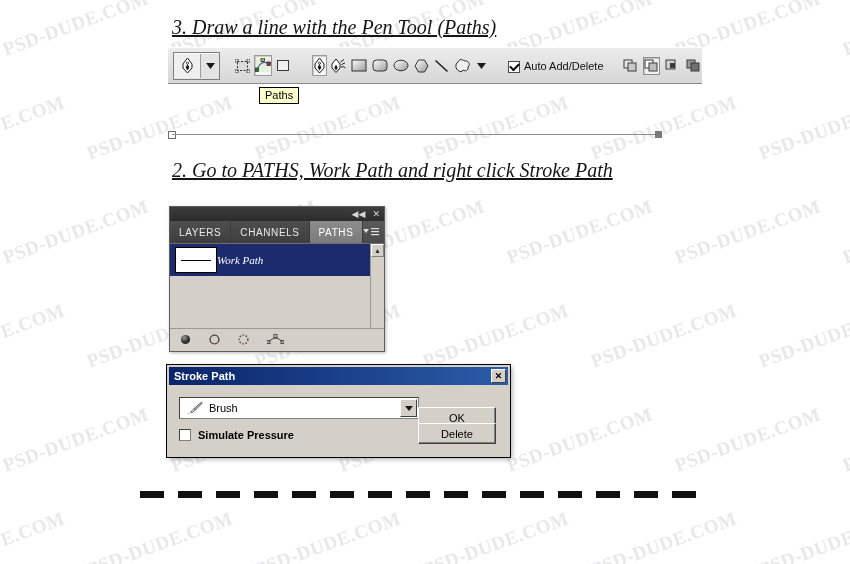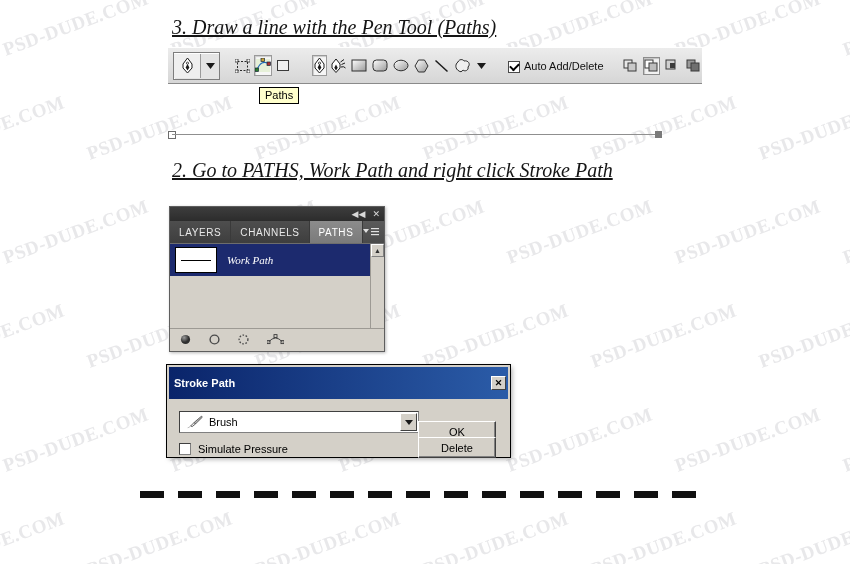--- a/index.html
+++ b/index.html
@@ -149,21 +149,21 @@
   }
   .pal-row{
     height:32px;background:#1c2a6e;display:flex;align-items:center;padding-left:5px;
   }
   .pal-thumb{
     width:40px;height:24px;background:#fff;border:1px solid #000;
     display:flex;align-items:center;justify-content:center;
   }
   .pal-thumb i{display:block;width:30px;height:1px;background:#000;}
   .pal-rowlabel{
-    margin-left:10px;font-family:"Liberation Serif", serif;font-style:italic;
+    font-family:"Liberation Serif", serif;font-style:italic;
     font-size:11px;color:#ffffff;
   }
   .pal-scroll{
     position:absolute;right:0;top:0;width:13px;height:87px;background:#d4d0c8;
     border-left:1px solid #9d9a94;
   }
   .pal-scroll .up{
     width:13px;height:13px;background:#d4d0c8;border:1px solid #ffffff;
     border-right-color:#808080;border-bottom-color:#808080;box-sizing:border-box;
     display:flex;align-items:center;justify-content:center;font-size:7px;color:#303030;
@@ -191,21 +191,21 @@
 
   
   #dialog{
     position:absolute;left:167px;top:365px;width:343px;height:92px;
     background:#d4d0c8;
     border:2px solid #d4d0c8;
     box-shadow:0 0 0 1px #000, 2px 2px 5px rgba(0,0,0,.35);
     box-sizing:border-box;
   }
   .dlg-title{
-    height:32px;background:linear-gradient(90deg,#0a246a,#2b5ca8);
+    height:18px;background:linear-gradient(90deg,#0a246a,#2b5ca8);
     display:flex;align-items:center;padding:0 2px 0 5px;
   }
   .dlg-title .t{color:#fff;font-size:11px;font-weight:bold;}
   .dlg-close{
     margin-left:auto;width:15px;height:14px;background:#d4d0c8;
     border:1px solid #fff;border-right-color:#404040;border-bottom-color:#404040;
     display:flex;align-items:center;justify-content:center;
     font-size:9px;font-weight:bold;color:#000;box-sizing:border-box;
   }
   .dlg-body{position:relative;height:70px;}
@@ -215,21 +215,21 @@
     border-top-color:#404040;border-left-color:#404040;
     display:flex;align-items:center;box-sizing:border-box;
   }
   .combo .brushicon{margin:0 6px 0 6px;display:flex;align-items:center;}
   .combo .cval{font-size:11px;color:#000;}
   .combo .cbtn{
     margin-left:auto;margin-right:1px;width:17px;height:18px;background:#d4d0c8;
     border:1px solid #fff;border-right-color:#404040;border-bottom-color:#404040;
     display:flex;align-items:center;justify-content:center;box-sizing:border-box;
   }
-  .simrow{position:absolute;left:10px;top:44px;display:flex;align-items:flex-end;}
+  .simrow{position:absolute;left:10px;top:44px;display:flex;align-items:flex-end;font-weight:bold;}
   .wchk{
     width:12px;height:12px;background:#fff;
     border:1px solid #808080;border-top-color:#404040;border-left-color:#404040;
     box-sizing:border-box;margin-right:7px;
   }
   .simrow .lbl{font-size:11px;color:#000;}
   .dlgbtn{
     position:absolute;width:78px;height:21px;background:#d4d0c8;
     border:1px solid #fff;border-right-color:#404040;border-bottom-color:#404040;
     box-shadow:inset -1px -1px 0 #808080;

